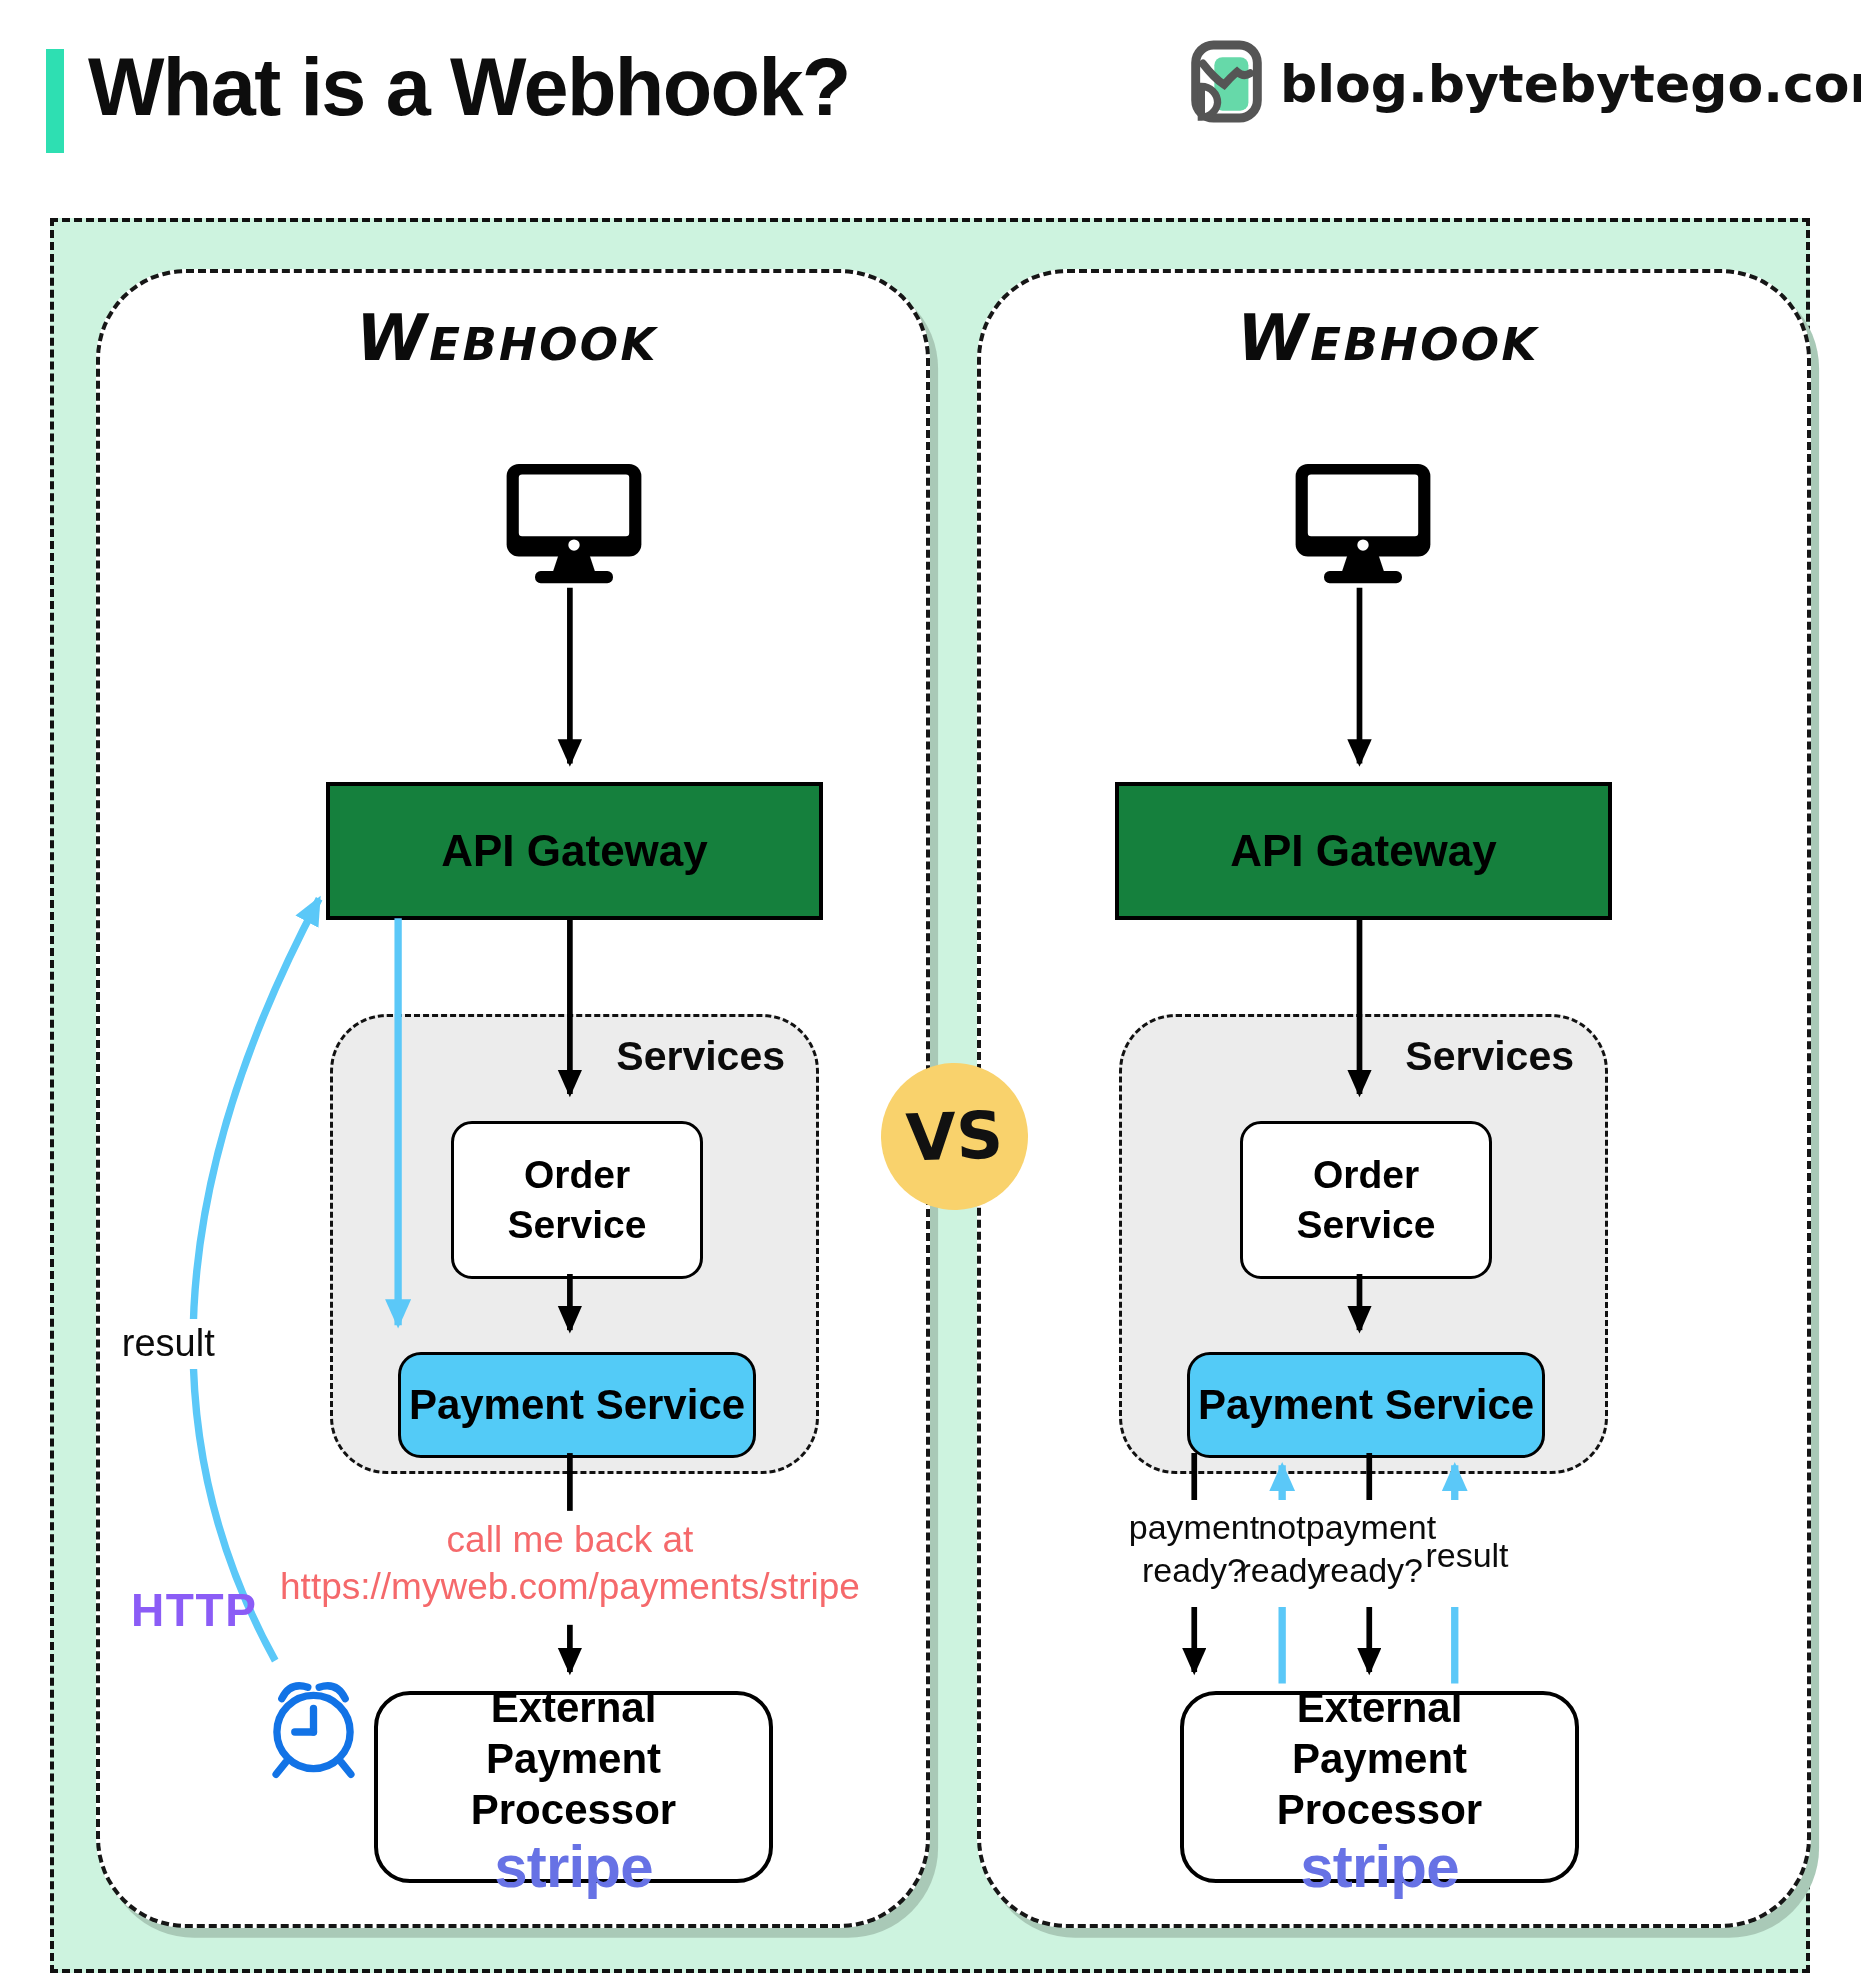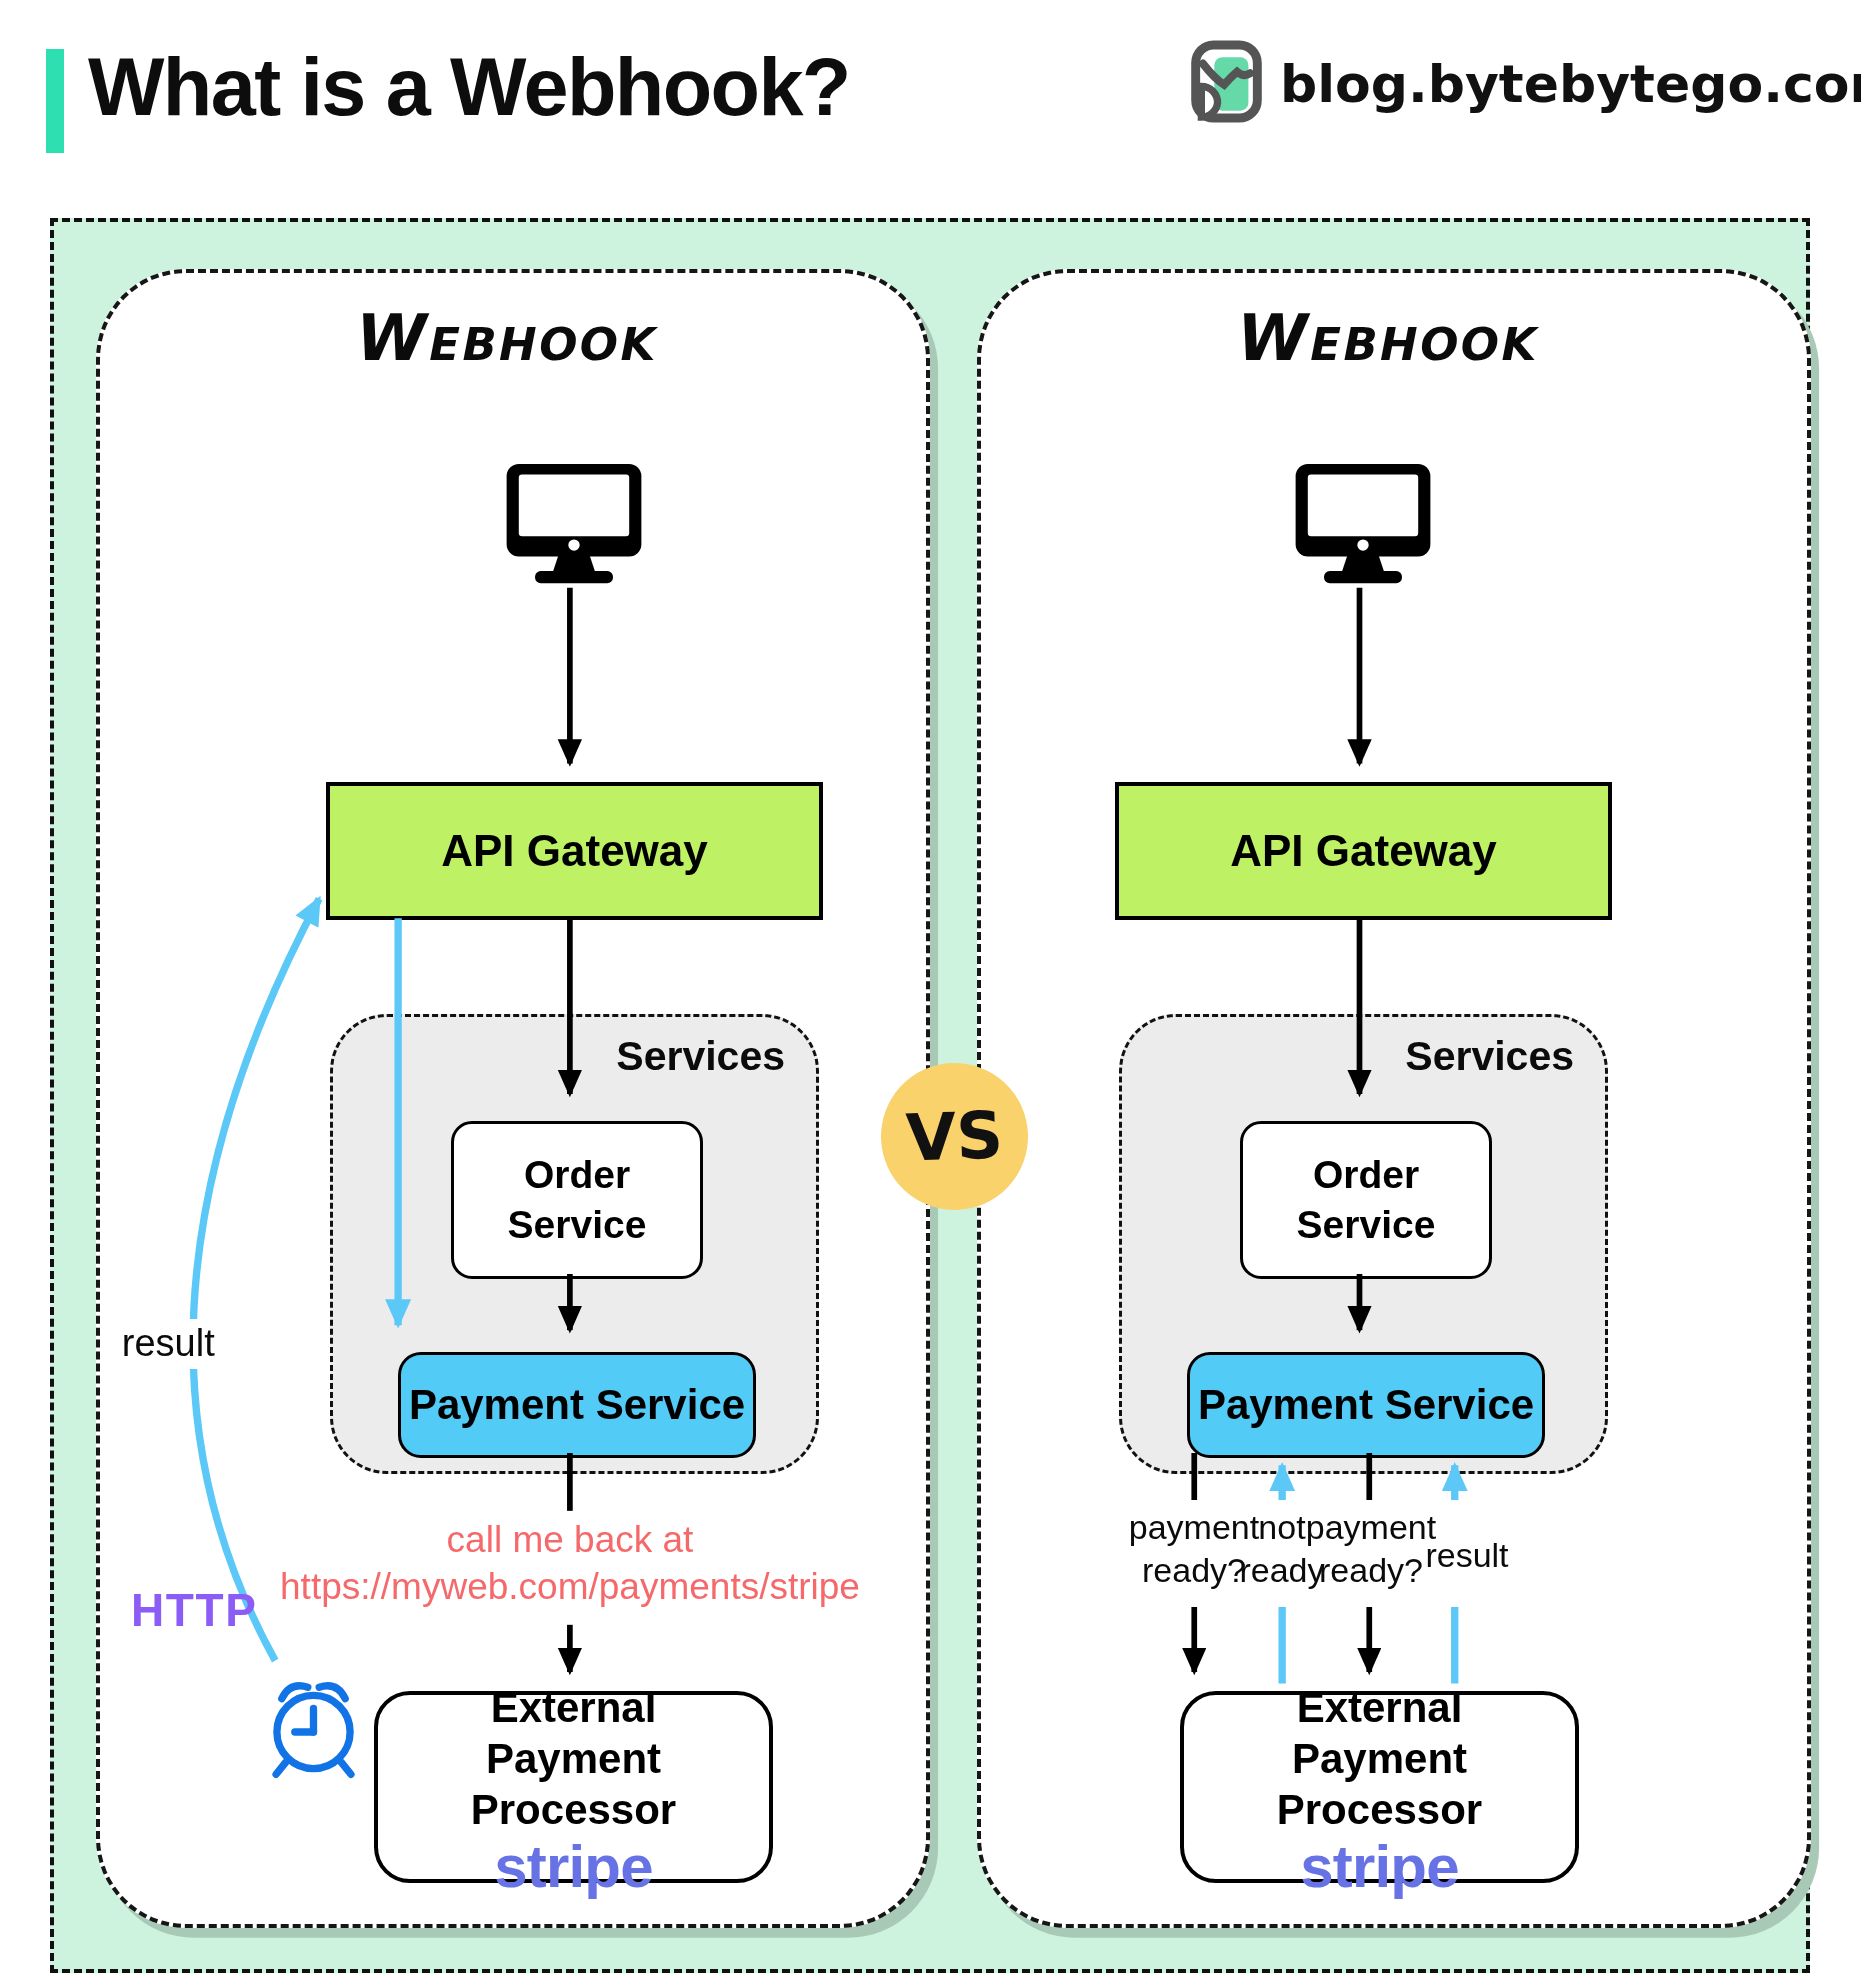--- a/index.html
+++ b/index.html
@@ -23,21 +23,21 @@
          border:4.1px dashed #161616;border-radius:90px;box-sizing:border-box;
          box-shadow:8.1px 9.8px 0 #A9C9B7;z-index:1;}
   .panel-left{left:96px;}
   .panel-right{left:977px;}
   .panel-title{position:absolute;top:28px;left:0;right:12px;text-align:center;font-size:64px;
                font-weight:800;font-style:italic;font-variant:small-caps;letter-spacing:2.4px;
                font-family:"DejaVu Sans",sans-serif;color:#0b0b0b;}
 
   .box{position:absolute;box-sizing:border-box;display:flex;flex-direction:column;
        align-items:center;justify-content:center;text-align:center;font-weight:bold;color:#000;}
-  .gateway{background:#bef264;border:4.1px solid #000;font-size:44px;}
+  .gateway{background:#15803d;border:4.1px solid #000;font-size:44px;}
   .services{position:absolute;background:#ECECEC;border:3.3px dashed #111;border-radius:57px;
             box-sizing:border-box;}
   .services-label{position:absolute;top:16.3px;right:31px;font-size:41px;font-weight:bold;color:#0b0b0b;}
   .order{background:#fff;border:3.3px solid #000;border-radius:21px;font-size:39px;line-height:50px;}
   .payment{background:#53CBF7;border:3.3px solid #000;border-radius:23px;font-size:42px;}
   .external{background:#fff;border:4.1px solid #000;border-radius:36px;font-size:42px;line-height:51px;}
   .brand{color:#6772E5;font-size:60px;font-weight:bold;letter-spacing:-0.8px;margin-top:6.5px;}
 
   
   .panel-left .monitor{position:absolute;left:405px;top:189px;}

